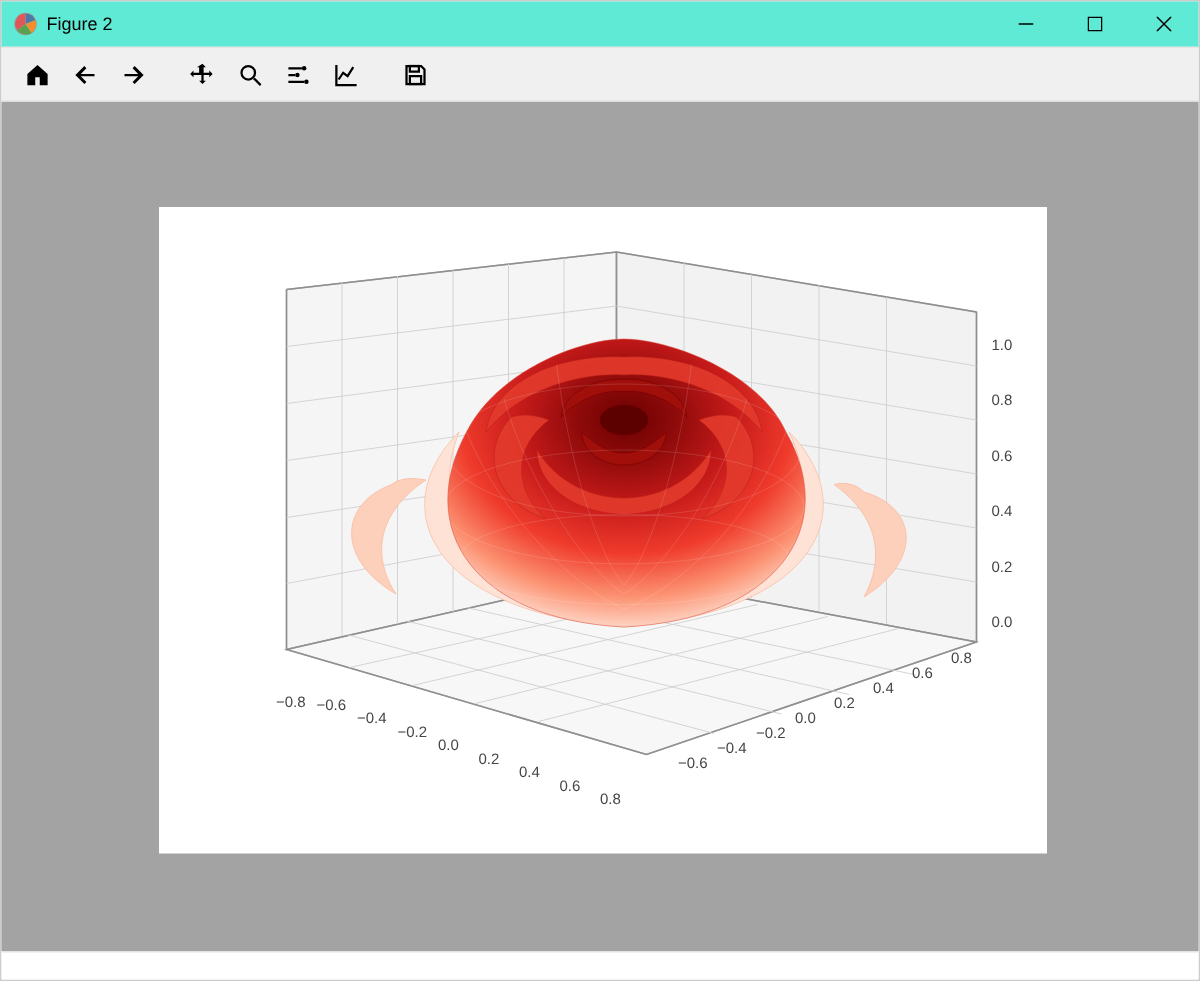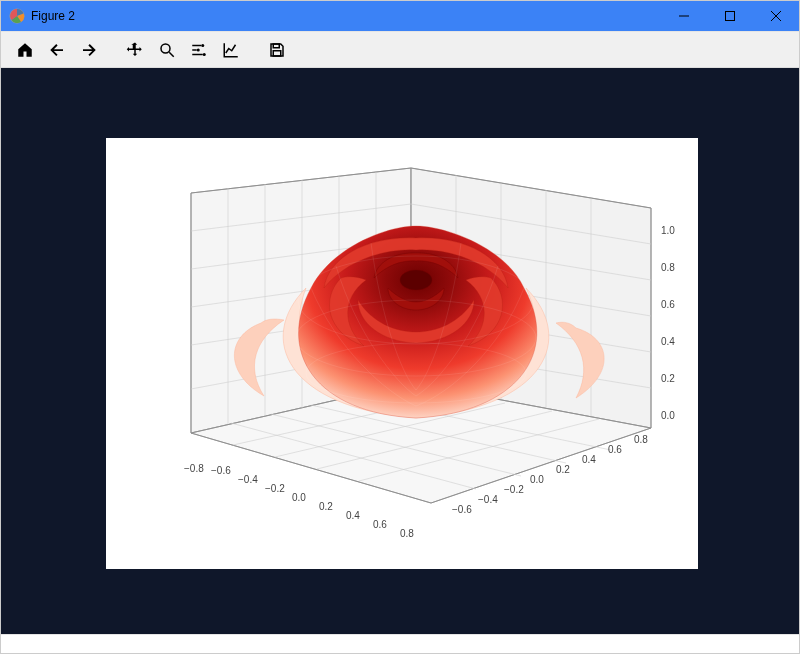--- a/index.html
+++ b/index.html
@@ -1,26 +1,26 @@
 <!DOCTYPE html>
 <html><head>
 <meta charset="utf-8">
 <style>
   html,body{margin:0;padding:0;width:800px;height:654px;font-family:"Segoe UI",Tahoma,sans-serif;font-size:12px;background:#fff;overflow:hidden}
   .window{width:800px;height:654px;display:flex;flex-direction:column;border:1px solid #ccc;box-sizing:border-box}
-  .titlebar{height:30px;display:flex;align-items:center;justify-content:space-between;background:#3b82f6;border-bottom:1px solid #e5e5e5}
+  .titlebar{height:30px;display:flex;align-items:center;justify-content:space-between;background:#5eead4;border-bottom:1px solid #e5e5e5}
   .title-left{display:flex;align-items:center;gap:6px;padding-left:8px}
   .title-text{font-size:12px;color:#000}
   .app-icon{width:16px;height:16px}
   .win-controls{display:flex}
   .win-btn{width:46px;height:30px;display:flex;align-items:center;justify-content:center;color:#000}
   .toolbar{height:35px;background:#f0f0f0;display:flex;align-items:center;padding:0 8px;border-bottom:1px solid #ddd}
   .tool-btn{width:30px;height:28px;display:flex;align-items:center;justify-content:center;border:1px solid transparent}
   .tool-sep{width:14px}
-  .canvas-area{flex:1;background:#0f172a;position:relative;overflow:hidden}
+  .canvas-area{flex:1;background:#a3a3a3;position:relative;overflow:hidden}
   .figure{position:absolute;left:105px;top:70px;width:592px;height:431px;background:#fff}
   .axis-label{font-size:10px;color:#444;position:absolute;text-align:center}
   .statusbar{height:18px;background:#fff;border-top:1px solid #e4e4e4}
 </style>
 </head>
 <body>
 
 <div class="window">
 
   <div class="titlebar">

